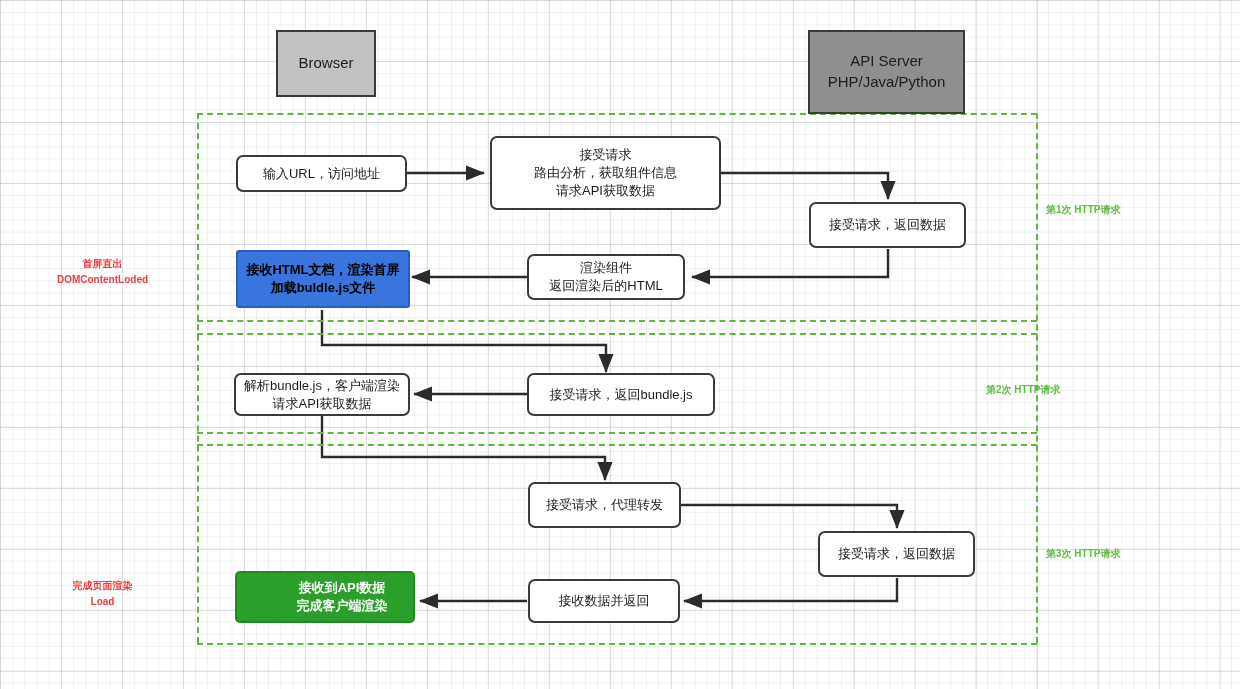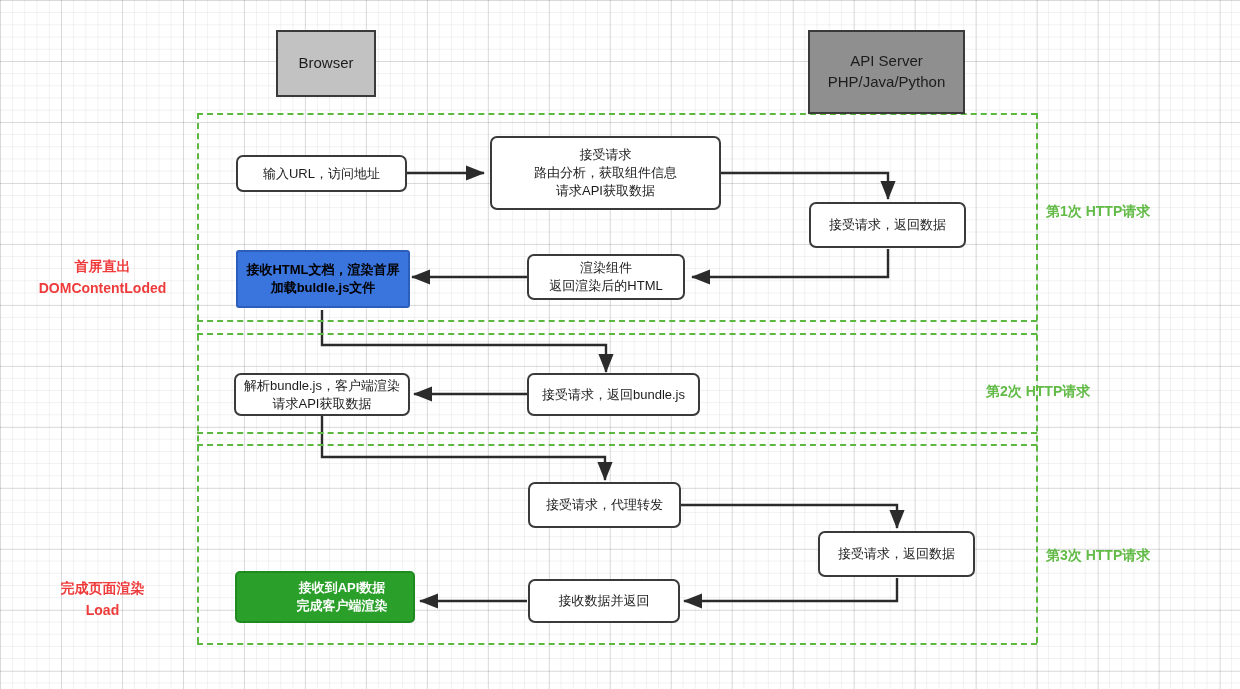--- a/index.html
+++ b/index.html
@@ -49,30 +49,30 @@
     border-radius:7px;
     font-size:13px;
   }
   .flow.blue{background:#3a74dd;border-color:#2c5dbb;color:#000000;font-weight:bold;border-radius:3px;}
   .flow.green{background:#2aa02a;border-color:#1f8a1f;color:#ffffff;font-weight:bold;border-radius:5px;}
 
   
   .phase-label{
     position:absolute;
     color:#ef3b3b;
-    font-size:14px;
+    font-size:10px;
     font-weight:bold;
     text-align:center;
     line-height:1.55;
     white-space:pre-line;
   }
   .req-label{
     position:absolute;
     color:#62bb46;
-    font-size:14px;
+    font-size:10px;
     font-weight:bold;
     white-space:nowrap;
   }
 
   
   .dashline{position:absolute;}
   .dash-h{
     height:0;border-top:2.5px dashed #5db83f;
   }
   .dash-v{
@@ -164,21 +164,21 @@
   <div class="node flow" style="left:527px;top:254px;width:158px;height:46px;">
     <span>渲染组件
 返回渲染后的HTML</span>
   </div>
 
   <div class="node flow blue" style="left:236px;top:250px;width:174px;height:58px;">
     <span>接收HTML文档，渲染首屏
 加载buldle.js文件</span>
   </div>
 
-  <div class="node flow" style="left:527px;top:373px;width:173px;height:43px;">
+  <div class="node flow" style="left:527px;top:373px;width:188px;height:43px;">
     <span>接受请求，返回bundle.js</span>
   </div>
 
   <div class="node flow" style="left:234px;top:373px;width:176px;height:43px;">
     <span>解析bundle.js，客户端渲染
 请求API获取数据</span>
   </div>
 
   <div class="node flow" style="left:528px;top:482px;width:153px;height:46px;">
     <span>接受请求，代理转发</span>

